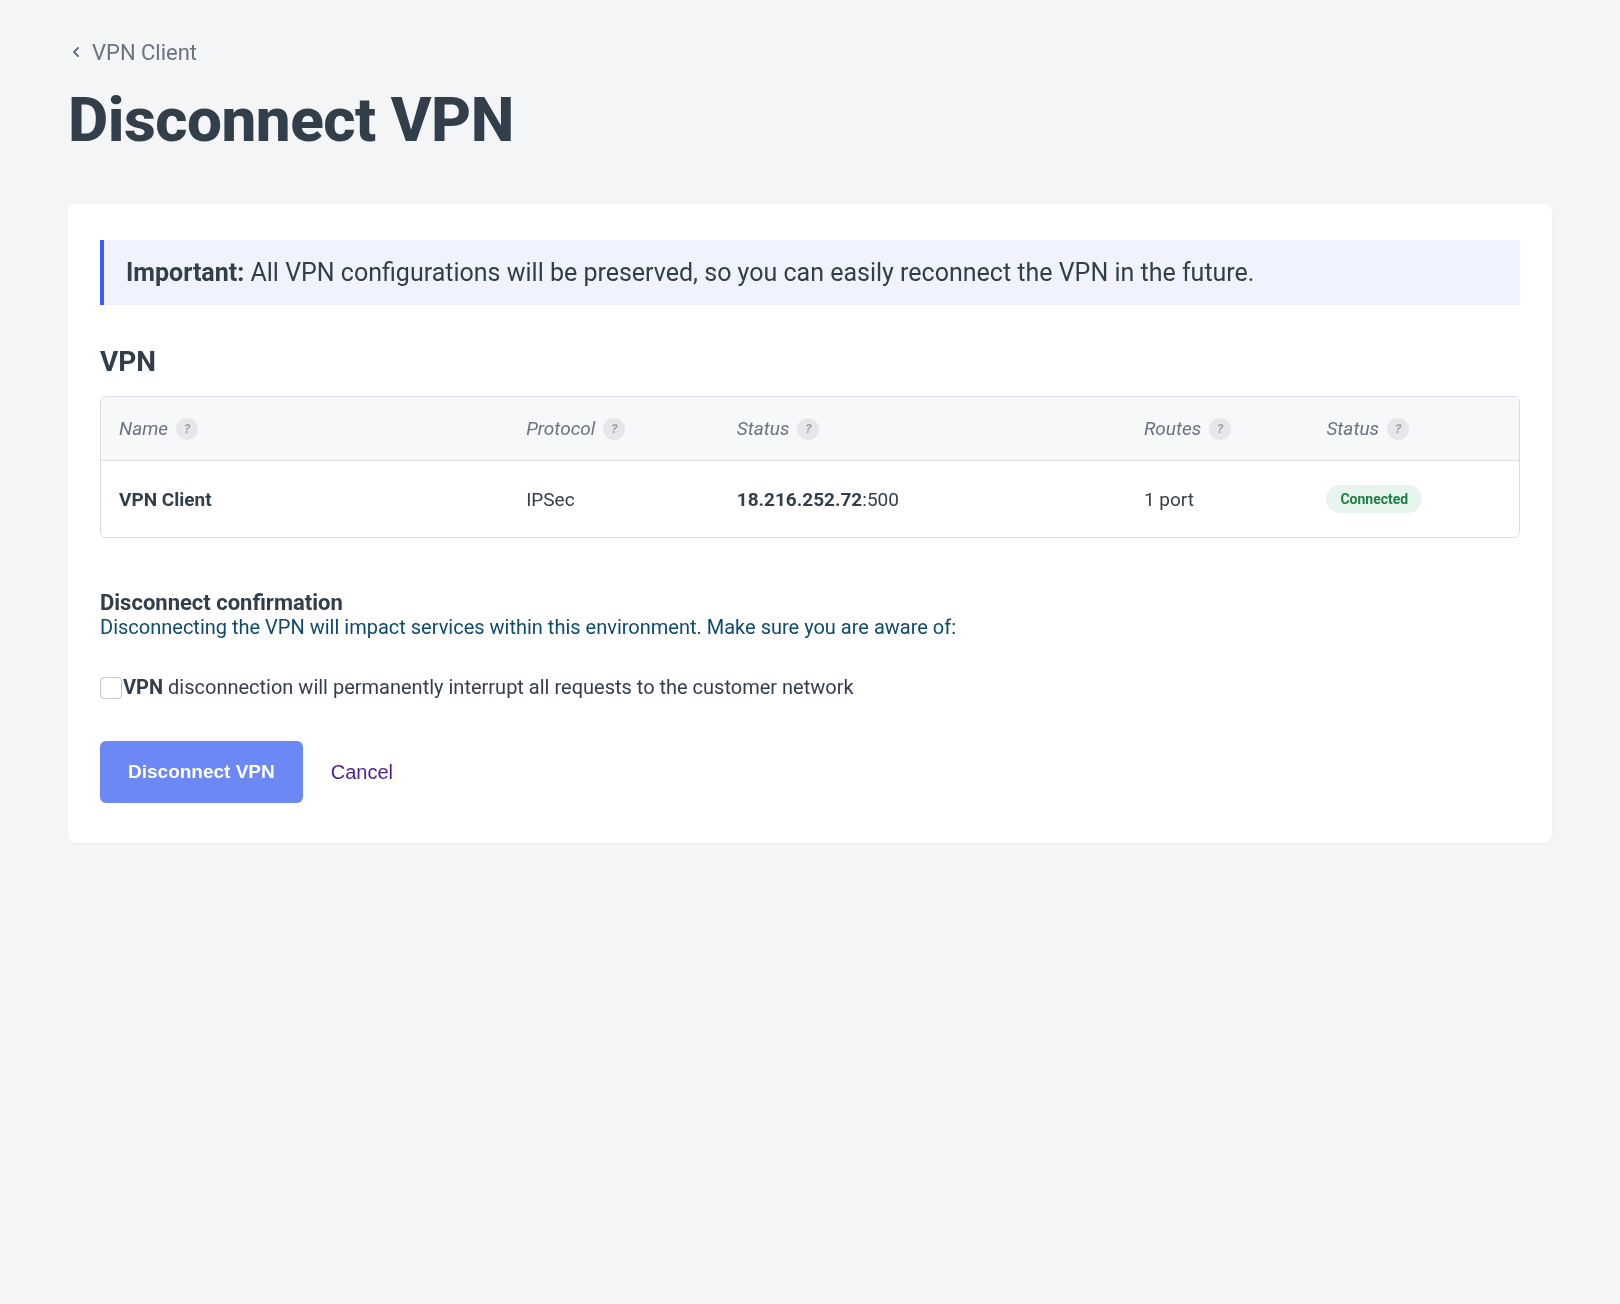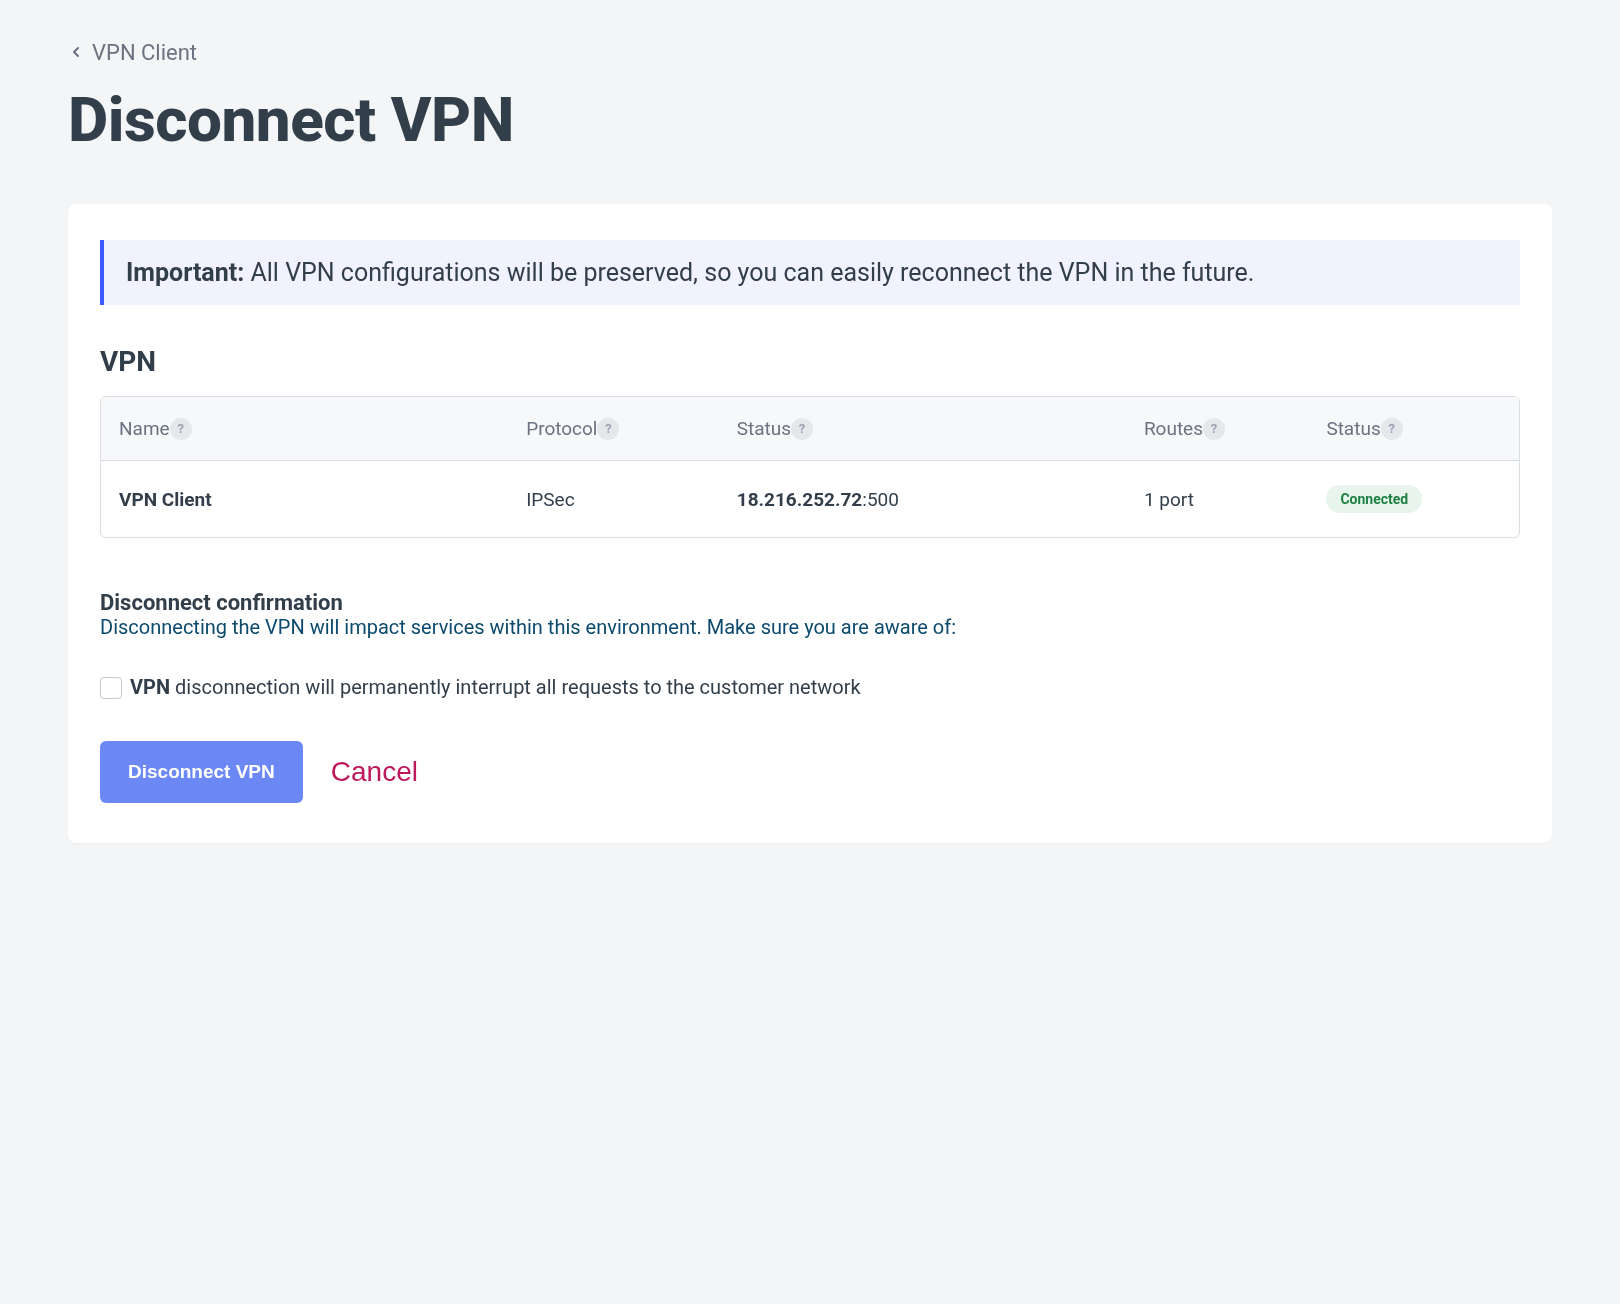--- a/index.html
+++ b/index.html
@@ -66,20 +66,22 @@
       text-align: left;
       font-weight: 400;
       color: #6b7280;
       font-size: 19px;
       padding: 20px 18px;
       border-bottom: 1px solid #d9dde3;
     }
     .vpn-table th .th-wrap {
       display: inline-flex;
       align-items: center;
+      gap: 8px;
+      font-style: italic;
     }
     .help-icon {
       width: 22px;
       height: 22px;
       border-radius: 50%;
       background: #e5e7eb;
       color: #9ca3af;
       font-size: 13px;
       font-weight: 700;
       display: inline-flex;
@@ -107,21 +109,21 @@
       font-weight: 700;
     }
     .subtext {
       font-size: 20px;
       color: #0c4a6e;
       margin-bottom: 36px;
     }
     .checkbox-row {
       display: flex;
       align-items: flex-start;
-      gap: 8px;
+      gap: 1px;
       margin-bottom: 22px;
     }
     .checkbox {
       width: 22px;
       height: 22px;
       border: 1.5px solid #c4c9d1;
       border-radius: 4px;
       background: #fff;
       flex-shrink: 0;
       cursor: pointer;
@@ -144,22 +146,22 @@
       font-weight: 700;
       font-size: 19px;
       padding: 20px 28px;
       border: none;
       border-radius: 6px;
       cursor: pointer;
     }
     .btn-cancel {
       background: none;
       border: none;
-      color: #be185d;
-      font-size: 28px;
+      color: #4c1d95;
+      font-size: 20px;
       cursor: pointer;
     }
     .col-name { width: 290px; }
     .col-protocol { width: 150px; }
     .col-server { width: 290px; }
     .col-routes { width: 130px; }
     .col-status { width: 150px; }
   </style>
 </head>
 <body>

